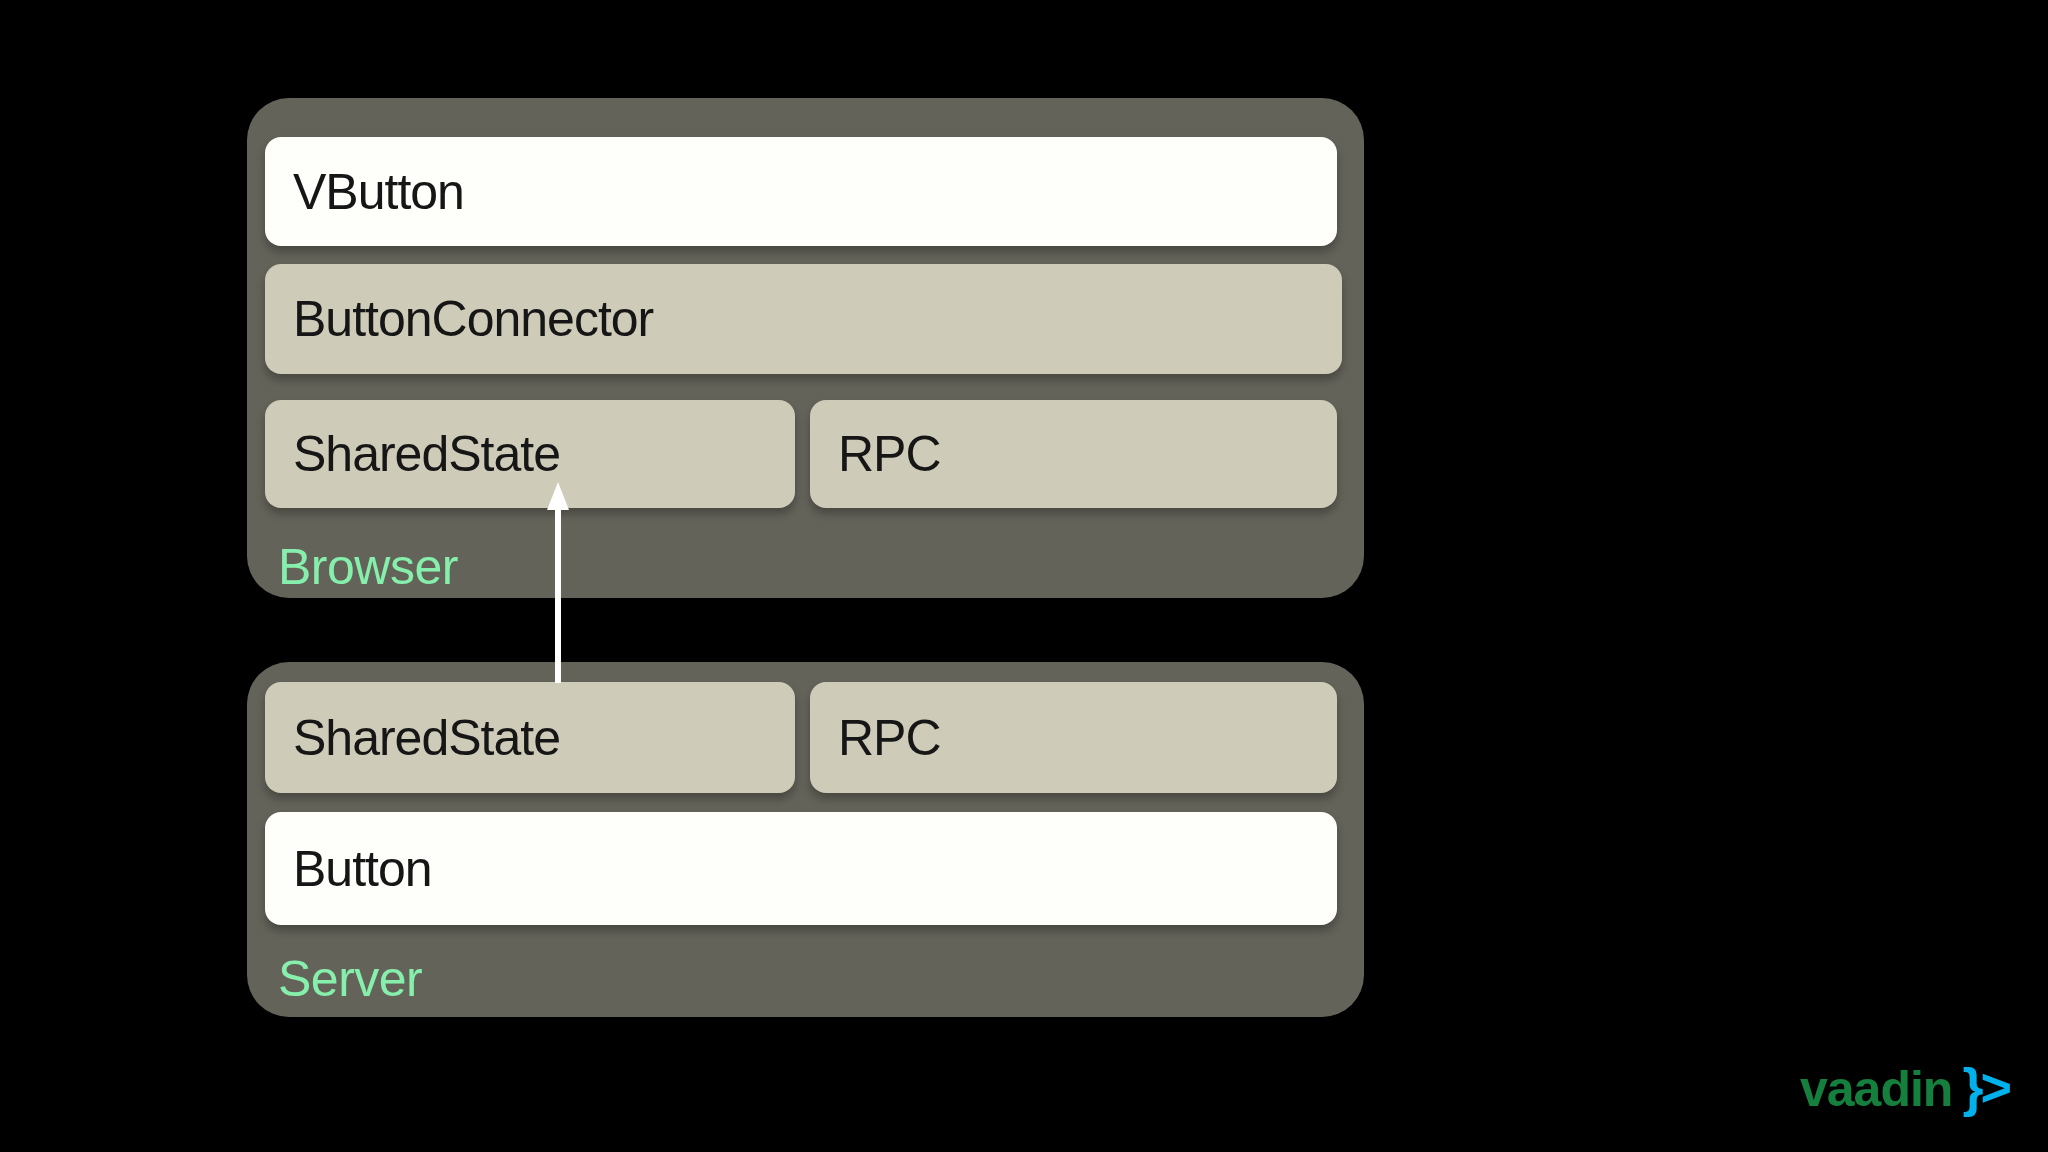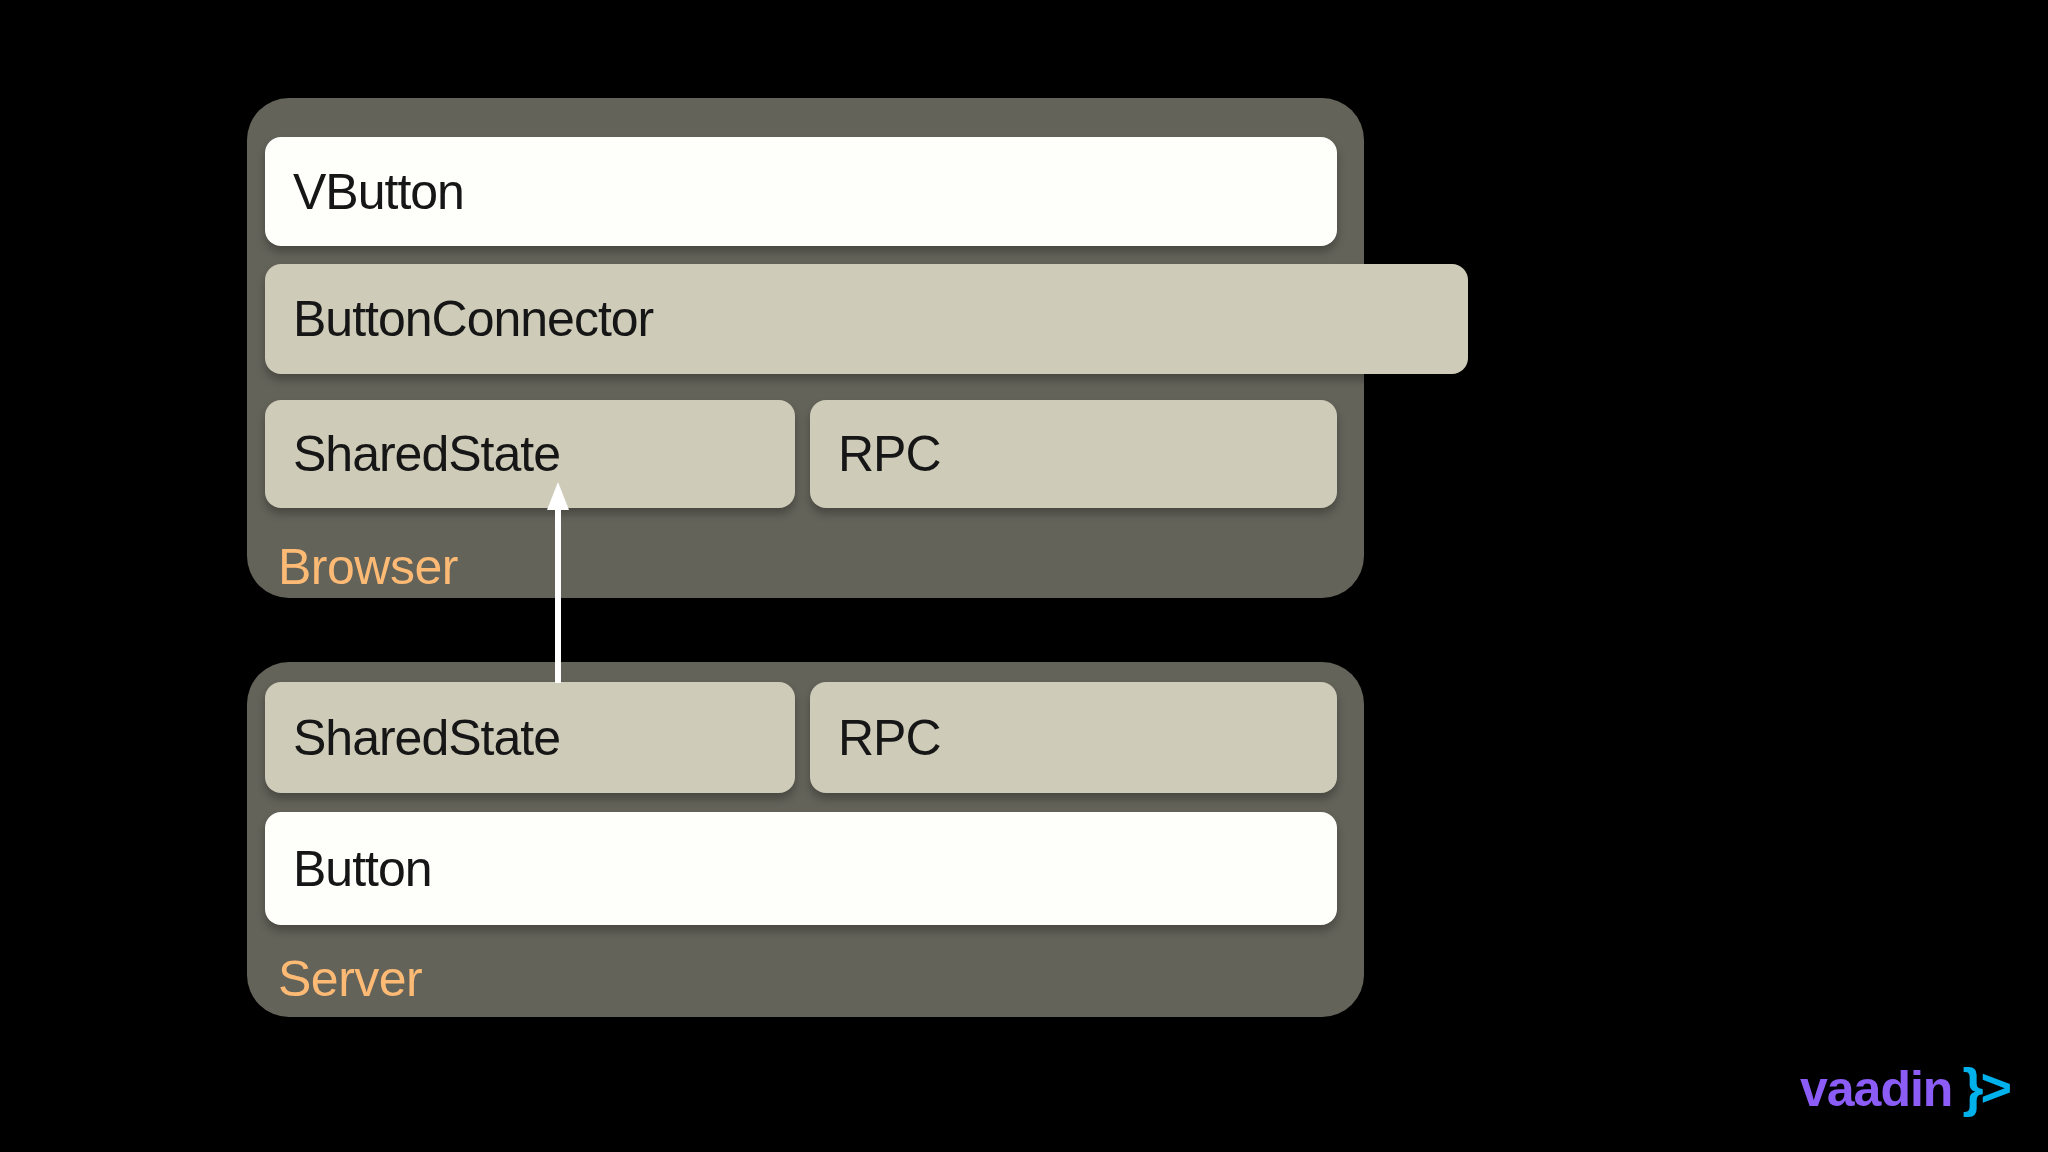--- a/index.html
+++ b/index.html
@@ -32,35 +32,35 @@
     box-sizing: border-box;
     font-size: 50px;
     letter-spacing: -1px;
     color: #161616;
     box-shadow: 0 6px 8px rgba(0,0,0,0.28);
   }
   .box-white { background: #fefefb; }
   .box-tan   { background: #cecbb8; }
 
   .b-vbutton     { left: 18px;  top: 39px;  width: 1072px; height: 109px; }
-  .b-connector   { left: 18px;  top: 166px; width: 1203px; height: 110px; }
+  .b-connector   { left: 18px;  top: 166px; width: 1077px; height: 110px; }
   .b-sharedstate { left: 18px;  top: 302px; width: 530px;  height: 108px; }
   .b-rpc         { left: 563px; top: 302px; width: 527px;  height: 108px; }
 
   .s-sharedstate { left: 18px;  top: 20px;  width: 530px;  height: 111px; }
   .s-rpc         { left: 563px; top: 20px;  width: 527px;  height: 111px; }
   .s-button      { left: 18px;  top: 150px; width: 1072px; height: 113px; text-align: right; }
 
   .group-label {
     position: absolute;
     left: 31px;
     font-size: 50px;
     letter-spacing: -0.5px;
     line-height: 1;
-    color: #fdba74;
+    color: #86efac;
   }
   .group-browser .group-label { top: 444px; }
   .group-server  .group-label { top: 292px; text-align: right; }
 
   #sync-arrow {
     position: absolute;
     left: 538px;
     top: 474px;
   }
 
@@ -70,21 +70,21 @@
     top: 1062px;
     display: flex;
     align-items: center;
     gap: 10px;
     line-height: 1;
   }
   #logo .wordmark {
     font-size: 50px;
     font-weight: 700;
     letter-spacing: -1px;
-    color: #8b5cf6;
+    color: #15803d;
   }
   #logo .symbol {
     font-size: 54px;
     font-weight: 700;
     letter-spacing: -3px;
     color: #00b1ec;
     position: relative;
     top: -2px;
   }
 </style>

